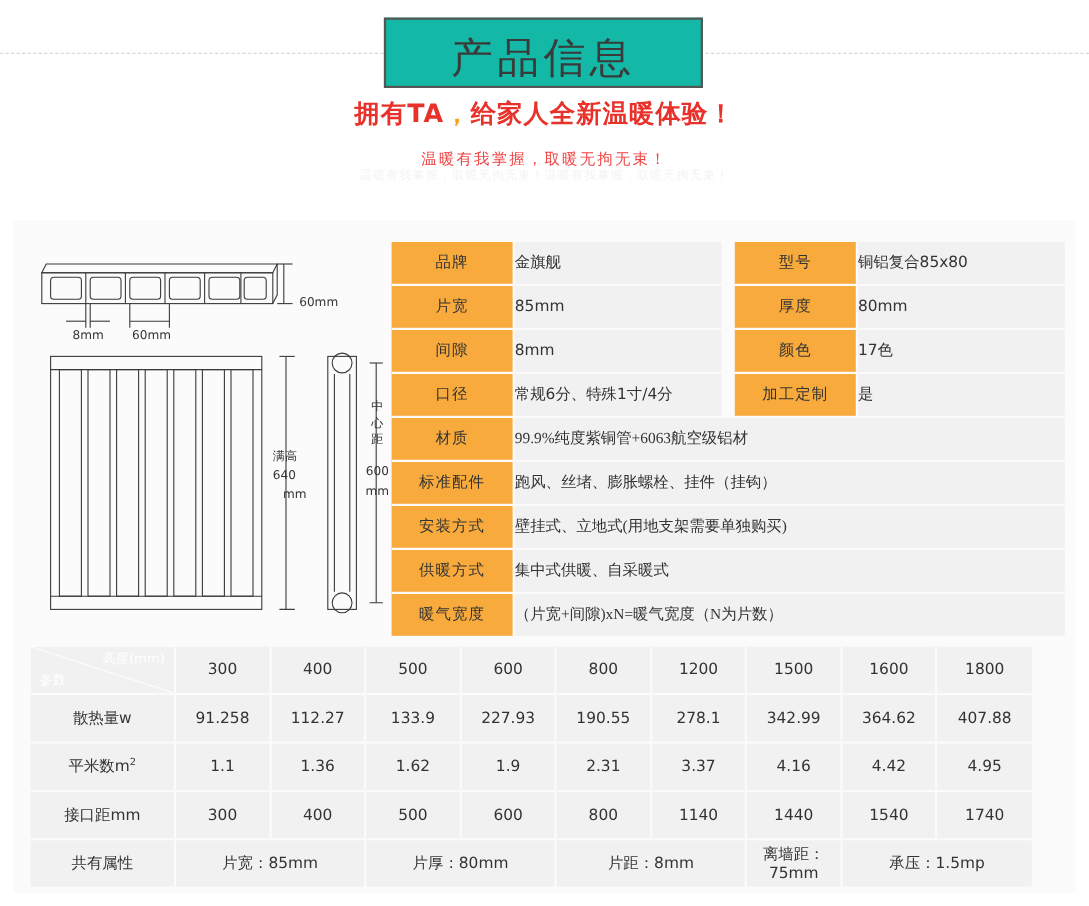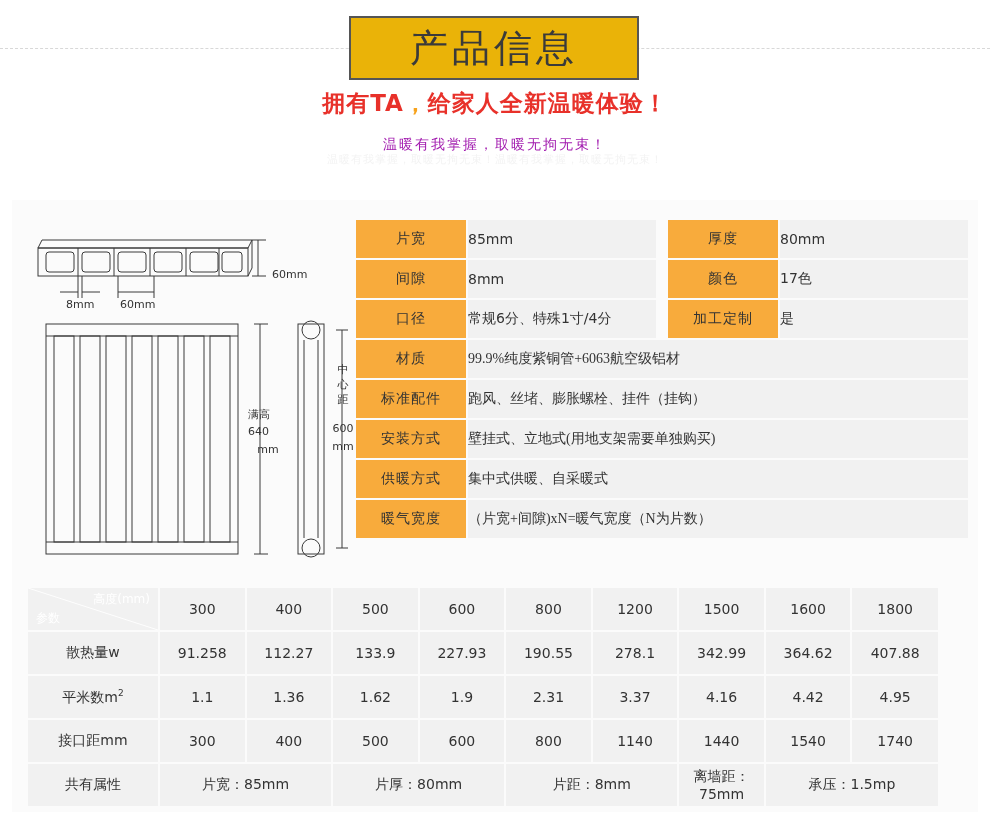--- a/index.html
+++ b/index.html
@@ -27,23 +27,23 @@
     width: 100%;
     border-top: 1px dashed #d8d8d8;
   }
   .title-box {
     position: absolute;
     left: 349px;
     top: 16px;
     width: 290px;
     height: 64px;
     border: 2px solid #555;
-    background: #eab308;
+    background: #14b8a6;
     display: flex;
-    align-items: center;
+    align-items: flex-end;
     justify-content: center;
     box-sizing: border-box;
   }
   .title-box span {
     font-size: 38px;
     letter-spacing: 4px;
     color: #3a3a3a;
     font-family: "DejaVu Serif", "Liberation Serif", serif;
   }
   .subtitle {
@@ -58,21 +58,21 @@
   }
   .subtitle .accent {
     color: #f7a21b;
   }
   .subsubtitle {
     position: absolute;
     top: 136px;
     width: 100%;
     text-align: center;
     font-size: 14px;
-    color: #a21caf;
+    color: #ef4444;
     letter-spacing: 2px;
   }
   .ghost-text {
     position: absolute;
     top: 152px;
     width: 100%;
     text-align: center;
     font-size: 11px;
     color: #f3f3f3;
     letter-spacing: 1px;
@@ -304,20 +304,27 @@
     <div class="dim-label" style="left:228px; top:213px; text-align:left; width:40px;">640</div>
     <div class="dim-label" style="left:228px; top:231px; text-align:center; width:40px;">mm</div>
     <div class="dim-label" style="left:316px; top:150px; width:14px; line-height:15px; white-space:normal; text-align:center;">中<br>心<br>距</div>
     <div class="dim-label" style="left:310px; top:210px; width:26px; text-align:center;">600</div>
     <div class="dim-label" style="left:310px; top:228px; width:26px; text-align:center;">mm</div>
   </div>
 
   <div class="spec-wrap">
     <table class="spec">
       <tbody>
+          <tr>
+        <td class="key">品牌</td>
+        <td class="val">金旗舰</td>
+        <td class="gap"></td>
+        <td class="key">型号</td>
+        <td class="val">铜铝复合85x80</td>
+      </tr>
       <tr>
         <td class="key">片宽</td>
         <td class="val">85mm</td>
         <td class="gap"></td>
         <td class="key">厚度</td>
         <td class="val">80mm</td>
       </tr>
       <tr>
         <td class="key">间隙</td>
         <td class="val">8mm</td>

